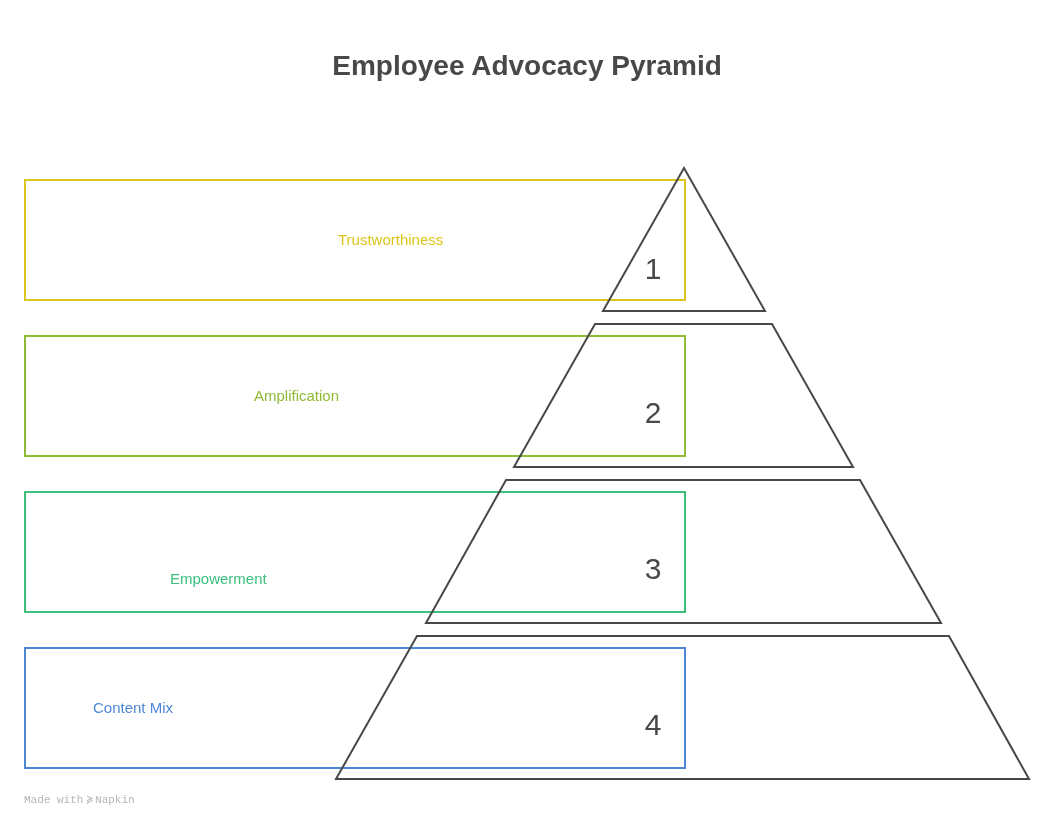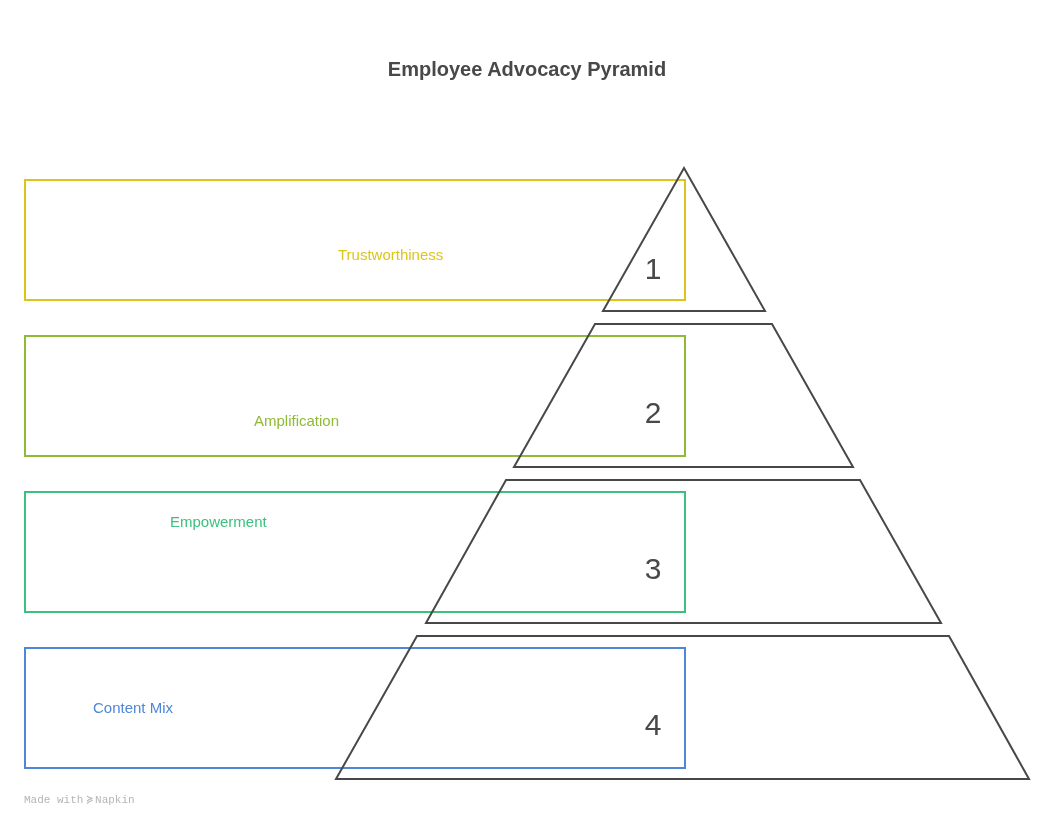--- a/index.html
+++ b/index.html
@@ -1,17 +1,17 @@
 <!DOCTYPE html>
 <html><head>
 <meta charset="utf-8">
 <style>
   html, body { margin: 0; padding: 0; background: #ffffff; }
   body { width: 1054px; height: 828px; position: relative; overflow: hidden; font-family: "Liberation Sans", sans-serif; }
-  .title { position: absolute; left: 0; width: 1054px; top: 50px; text-align: center; font-size: 20px; font-weight: bold; color: #484848; margin-top: 8px; }
+  .title { position: absolute; left: 0; width: 1054px; top: 50px; text-align: center; font-size: 28px; font-weight: bold; color: #484848; }
   .box { position: absolute; left: 24px; width: 658px; height: 118px; border: 2px solid; box-sizing: content-box; }
   .label { position: absolute; font-size: 15px; white-space: nowrap; }
   .num { position: absolute; font-size: 30px; color: #484848; width: 40px; text-align: center; }
   svg.pyr { position: absolute; left: 0; top: 0; }
   .footer { position: absolute; left: 24px; top: 793px; font-size: 11px; color: #b5b5b5; font-family: Liberation Mono, monospace; }
   .footer .logo { display: inline-block; margin: 0 2px 0 3px; }
 </style>
 </head>
 <body>
 
@@ -24,23 +24,23 @@
 
 <svg class="pyr" width="1054" height="828">
   <g fill="none" stroke="#484848" stroke-width="2">
     <polygon points="684,168 765,311 603,311"></polygon>
     <polygon points="595,324 772,324 853,467 514,467"></polygon>
     <polygon points="506,480 860,480 941,623 426,623"></polygon>
     <polygon points="417,636 949,636 1029,779 336,779"></polygon>
   </g>
 </svg>
 
-<div class="label" style="left:338px;top:246px;color:#DCC51A;">Trustworthiness</div>
-<div class="label" style="left:254px;top:387px;color:#8FBA35;margin-top:25px;">Amplification</div>
-<div class="label" style="left:170px;top:513px;color:#3CC07E;">Empowerment</div>
+<div class="label" style="left:338px;top:231px;color:#DCC51A;">Trustworthiness</div>
+<div class="label" style="left:254px;top:387px;color:#8FBA35;">Amplification</div>
+<div class="label" style="left:170px;top:570px;color:#3CC07E;">Empowerment</div>
 <div class="label" style="left:93px;top:699px;color:#4D87D6;">Content Mix</div>
 
 <div class="num" style="left:633px;top:252px;">1</div>
 <div class="num" style="left:633px;top:396px;">2</div>
 <div class="num" style="left:633px;top:552px;">3</div>
 <div class="num" style="left:633px;top:708px;">4</div>
 
 <div class="footer">
   <span>Made with</span><span class="logo">≽</span><span>Napkin</span>
 </div>

